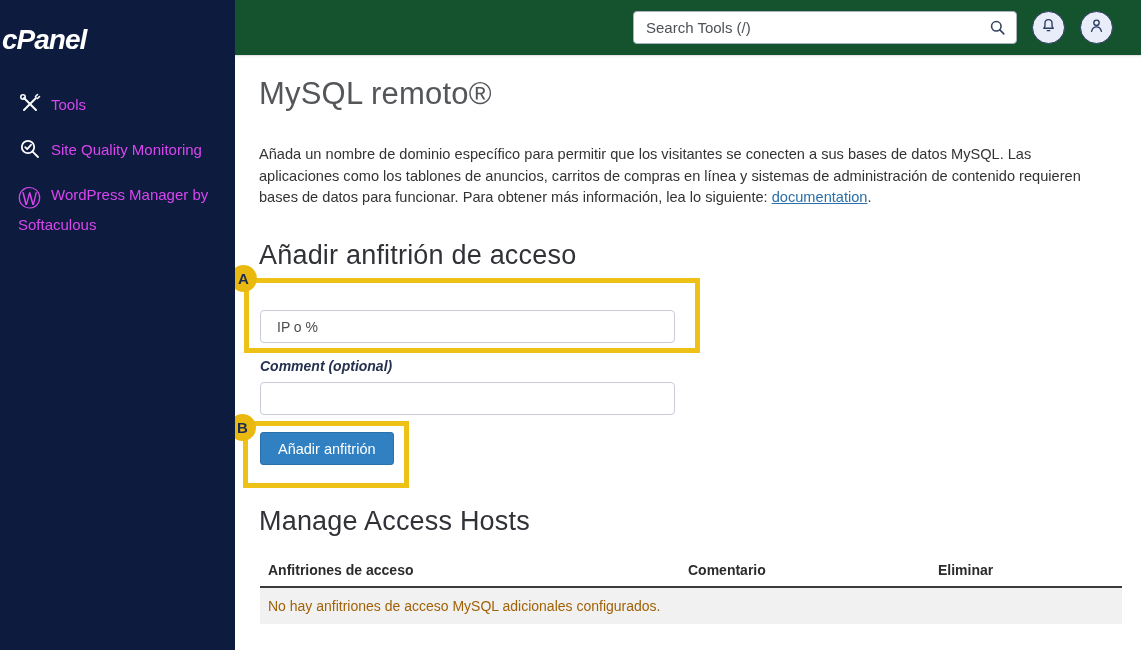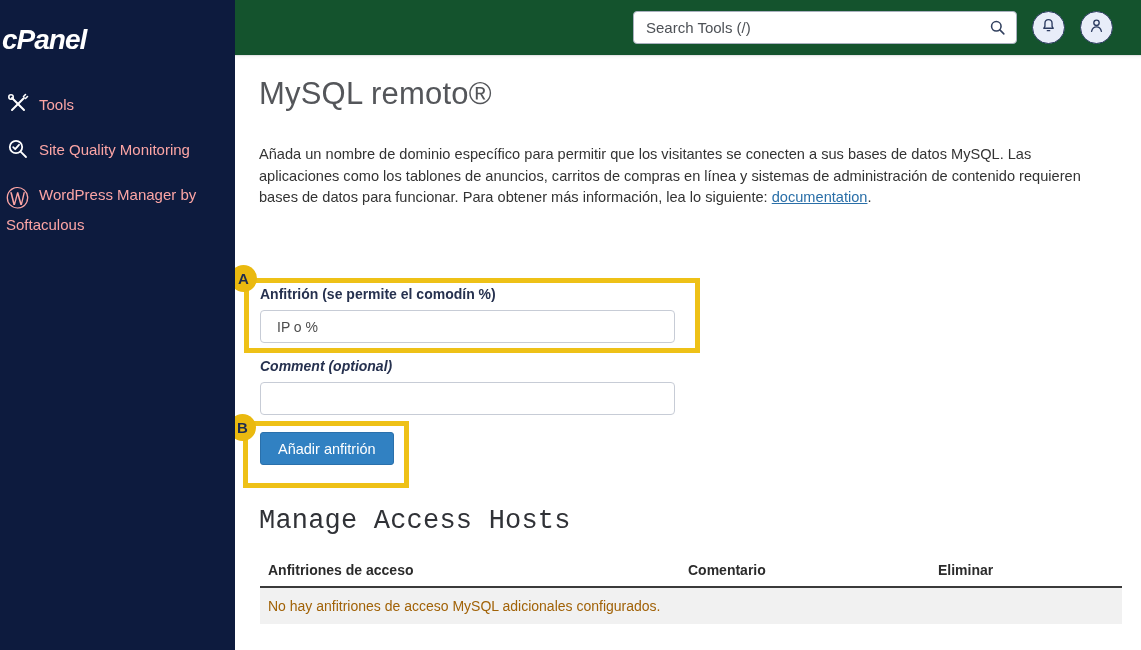--- a/index.html
+++ b/index.html
@@ -13,22 +13,22 @@
   .sidebar {
     position: absolute; left: 0; top: 0; width: 235px; height: 650px;
     background: #0d1b3e; color: #eef1f8; z-index: 5;
   }
   .logo {
     margin: 24px 0 0 2px; font-size: 28px; font-weight: bold; font-style: italic;
     letter-spacing: -1px; color: #ffffff;
   }
   .nav { margin-top: 34px; }
   .nav-item {
-    padding: 0 6px; margin-bottom: 15px; font-size: 15px; line-height: 30px;
-    color: #fca5a5; cursor: pointer;
+    padding: 0 18px; margin-bottom: 15px; font-size: 15px; line-height: 30px;
+    color: #d946ef; cursor: pointer;
   }
   .nav-icon {
     display: inline-block; width: 24px; height: 24px; vertical-align: -6px;
     margin-right: 9px;
   }
   .nav-icon svg { width: 24px; height: 24px; }
   .wp-glyph { font-size: 23px; font-style: normal; font-family: "DejaVu Sans", sans-serif; }
 
   
   .topbar {
@@ -71,21 +71,21 @@
     position: absolute; left: 24px; top: 88px; width: 856px;
     font-size: 14.6px; line-height: 21.5px; color: #333333;
   }
   .doc-link { color: #2a6fa8; text-decoration: underline; cursor: pointer; }
 
   .section-title {
     position: absolute; left: 24px; font-size: 27px; font-weight: 400;
     color: #303237; letter-spacing: 0.2px;
   }
   .add-title { top: 184px; }
-  .manage-title { top: 450px; font-family: Liberation Mono, monospace; }
+  .manage-title { top: 450px; }
 
   .field-label {
     position: absolute; left: 25px; font-size: 14px; font-weight: bold; color: #26314f;
   }
   .host-label { top: 230px; }
   .comment-label { top: 302px; font-style: italic; }
 
   .text-input {
     position: absolute; left: 25px; width: 415px; height: 33px;
     border: 1px solid #c7ccd6; border-radius: 4px; padding: 0 12px;
@@ -196,22 +196,22 @@
     </span>
   </div>
 </header>
 
 <main class="content">
 
   <h1 class="page-title">MySQL remoto®</h1>
 
   <p class="description"><span>Añada un nombre de dominio específico para permitir que los visitantes se conecten a sus bases de datos MySQL. Las aplicaciones como los tablones de anuncios, carritos de compras en línea y sistemas de administración de contenido requieren bases de datos para funcionar. Para obtener más información, lea lo siguiente: </span><a class="doc-link">documentation</a><span>.</span></p>
 
-
-  <label class="field-label host-label">Anfitrión (se permite el comodín %)</label>
+  <h2 class="section-title add-title">Añadir anfitrión de acceso</h2>
+
   <input class="text-input host-input" type="text" placeholder="IP o %" style="">
 
   <label class="field-label comment-label">Comment (optional)</label>
   <input class="text-input comment-input" type="text" style="">
 
   <button class="submit-btn">Añadir anfitrión</button>
 
   <div class="ann-rect ann-rect-a"></div>
   <div class="ann-badge ann-badge-a">A</div>
   <div class="ann-rect ann-rect-b"></div>

